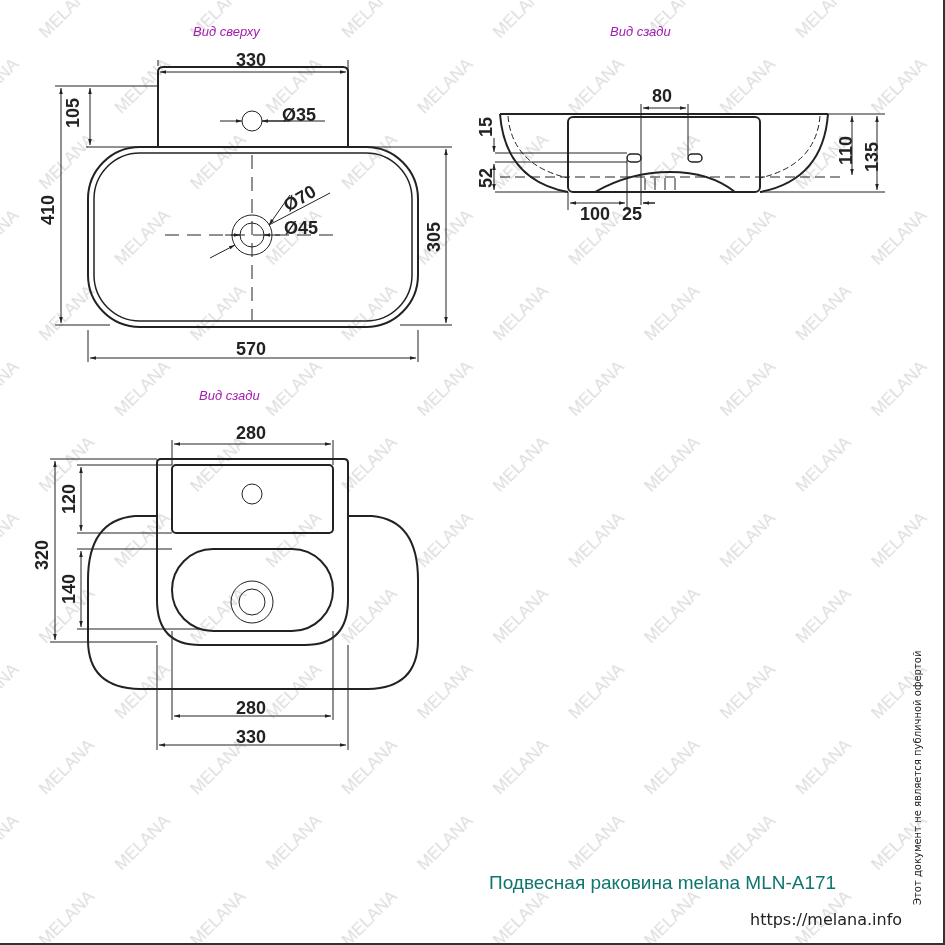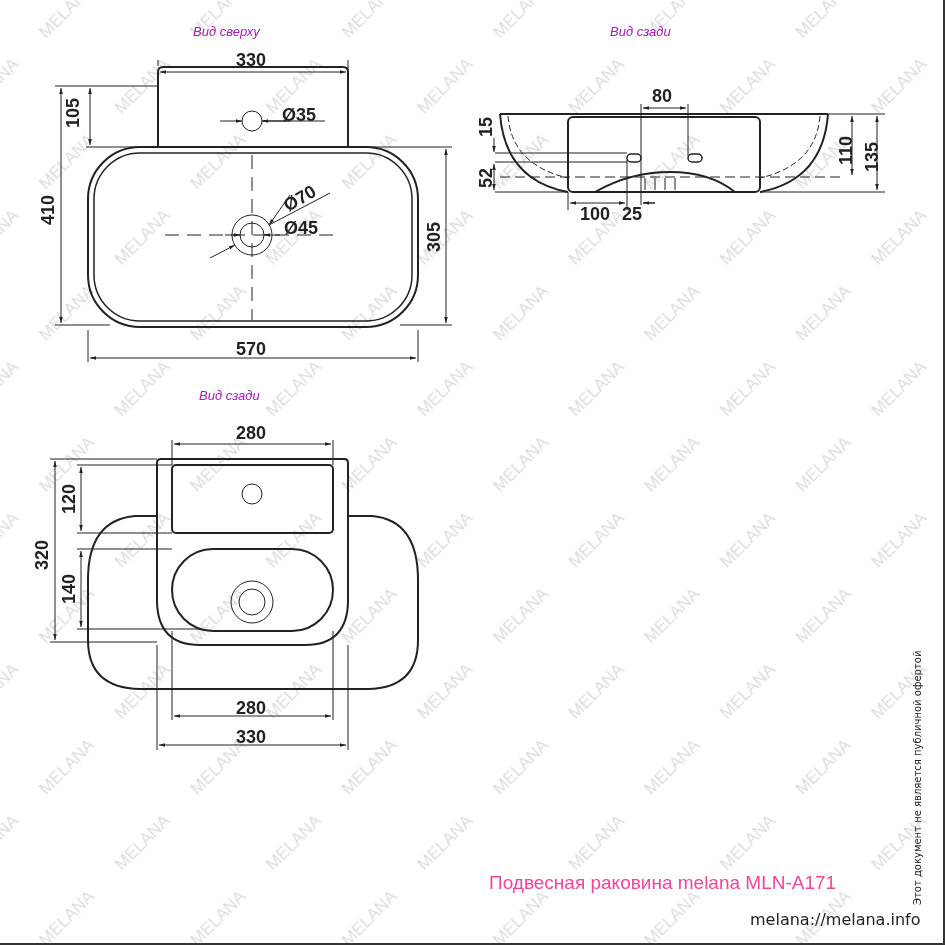--- a/index.html
+++ b/index.html
@@ -2,21 +2,21 @@
 <html><head>
 <meta charset="utf-8">
 <style>
   html,body{margin:0;padding:0;background:#fff;}
   body{width:945px;height:945px;position:relative;overflow:hidden;font-family:"Liberation Sans",sans-serif;}
   .frame{position:absolute;left:0;top:0;width:945px;height:945px;box-sizing:border-box;border:2px solid #333;border-left:none;border-top:none;}
   .wm{position:absolute;left:0;top:0;width:945px;height:945px;pointer-events:none;}
   svg.draw{position:absolute;left:0;top:0;}
   .title{position:absolute;font-size:13px;color:#a21caf;white-space:nowrap;font-style:italic;}
   .dim{font-family:"Liberation Sans",sans-serif;font-weight:bold;font-size:18px;fill:#222;}
-  .foot-title{position:absolute;left:489px;top:872px;font-size:19px;color:#ec4899;white-space:nowrap;}
+  .foot-title{position:absolute;left:489px;top:872px;font-size:19px;color:#0f766e;white-space:nowrap;}
   .foot-url{position:absolute;left:750px;top:910px;font-size:16px;color:#222;white-space:nowrap;font-family:"DejaVu Sans",sans-serif;}
   .disclaimer{position:absolute;left:912px;top:905px;font-size:10px;color:#222;white-space:nowrap;transform:rotate(-90deg);transform-origin:0 0;font-family:"DejaVu Sans",sans-serif;}
 </style>
 </head>
 <body>
 
 <svg class="wm" width="945" height="945">
   <defs>
     <pattern id="wmp" width="107" height="107" patternUnits="userSpaceOnUse" patternTransform="rotate(-45)">
       <text x="5" y="60" font-family="Liberation Sans, sans-serif" font-size="17" fill="#dcdcdc">MELANA</text>
@@ -172,14 +172,14 @@
   </g>
   <text class="dim" x="236" y="439">280</text>
   <text class="dim" transform="translate(48,570) rotate(-90)">320</text>
   <text class="dim" transform="translate(75,514) rotate(-90)">120</text>
   <text class="dim" transform="translate(75,604) rotate(-90)">140</text>
   <text class="dim" x="236" y="714">280</text>
   <text class="dim" x="236" y="743">330</text>
 </svg>
 
 <div class="foot-title">Подвесная раковина melana MLN-A171</div>
-<div class="foot-url">melana://melana.info</div>
+<div class="foot-url">https://melana.info</div>
 <div class="disclaimer">Этот документ не является публичной офертой</div>
 
 </body></html>

